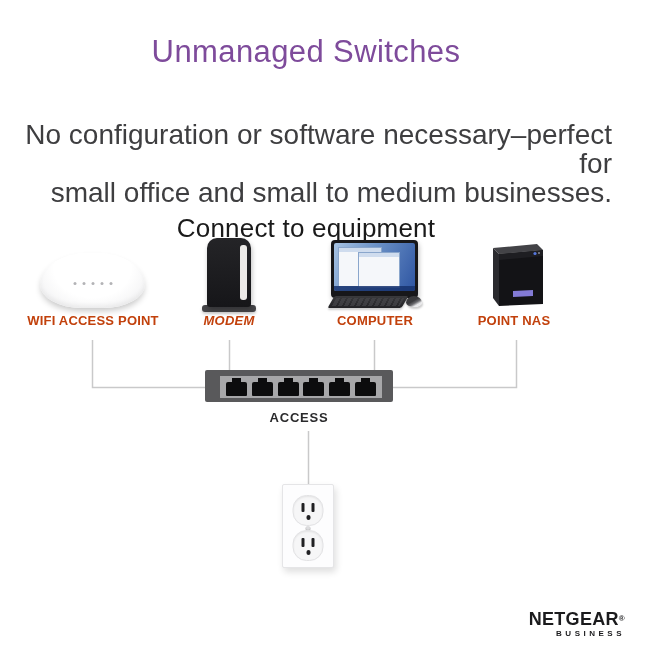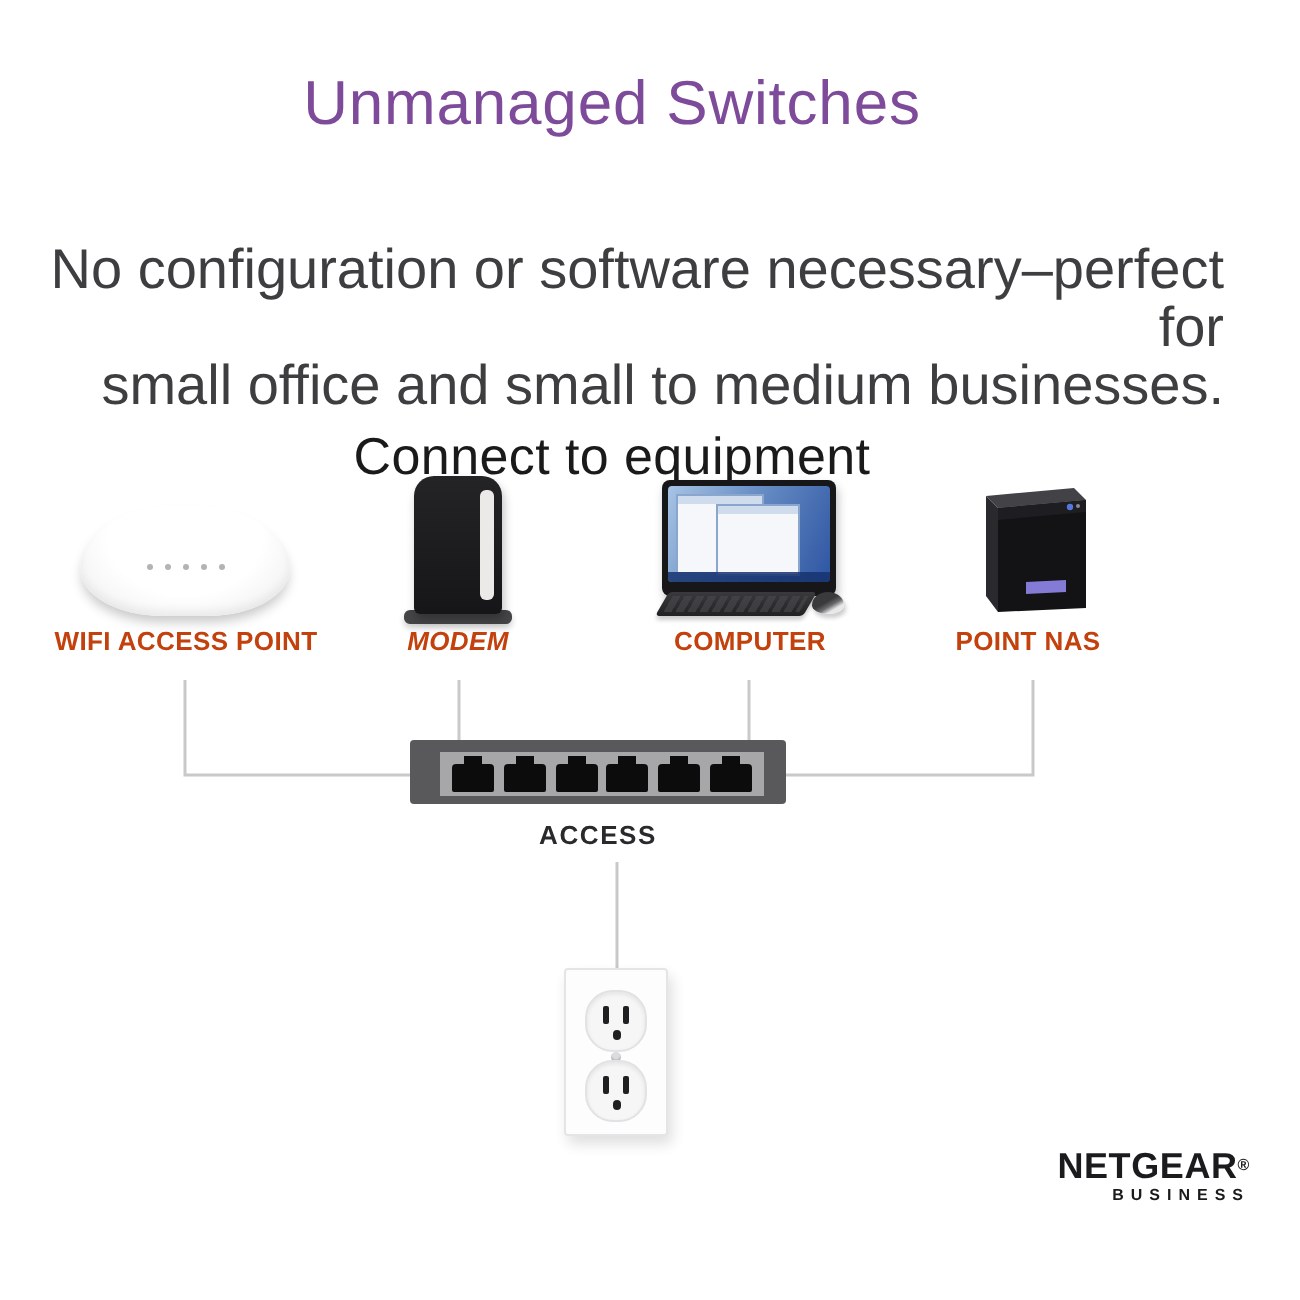--- a/index.html
+++ b/index.html
@@ -129,21 +129,21 @@
   .screw {
     position:absolute; left:50%; transform:translateX(-50%); top:41px; width:5px; height:5px;
     border-radius:50%; background:#dcdcde; box-shadow:inset 0 -1px 1px rgba(0,0,0,.2);
   }
 
   
   .power-heading {
     position:absolute; left:326px; top:576px; transform:translateX(-50%);
     font-size:22px; font-weight:800; color:var(--heading-text,#1a1a1a); white-space:nowrap;
   }
-  .brand { position:absolute; right:25px; top:574px; text-align:right; color:#1b1b1d; }
+  .brand { position:absolute; right:25px; top:610px; text-align:right; color:#1b1b1d; }
   .brand-name { font-size:18px; font-weight:800; letter-spacing:0.3px; line-height:18px; }
   .brand-name sup { font-size:8px; vertical-align:top; font-weight:700; }
   .brand-tagline { font-size:8px; font-weight:700; letter-spacing:3.5px; margin-top:1px; }
 </style>
 </head>
 <body>
 
 <div class="canvas">
 
   <h1 class="header-title">

